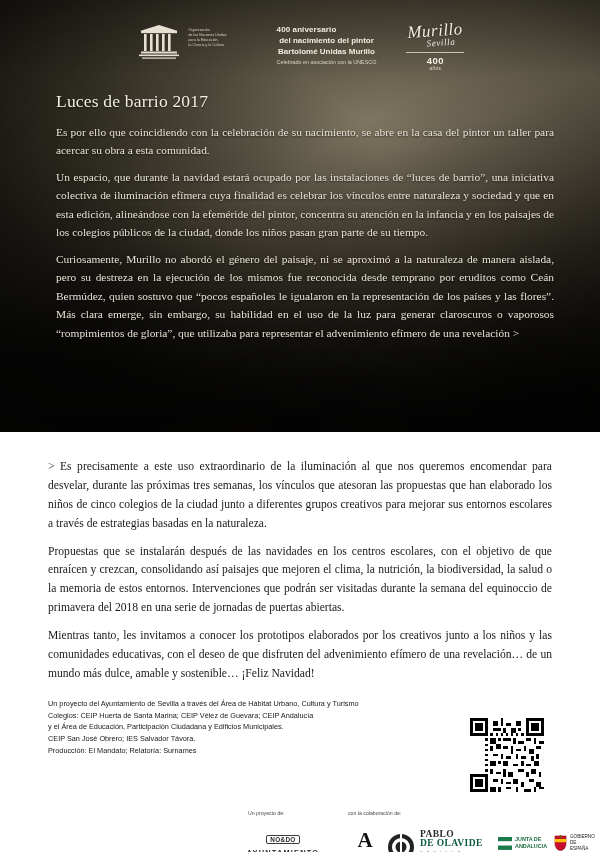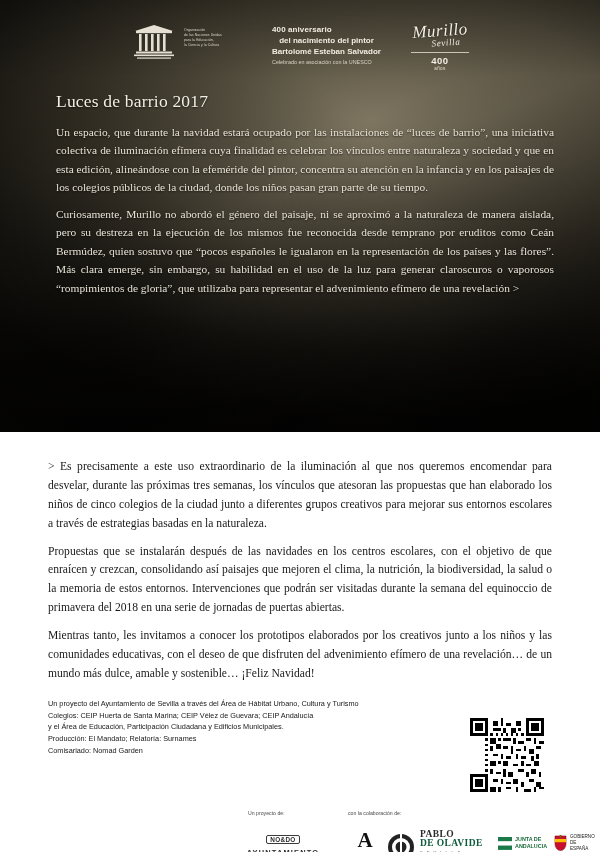--- a/index.html
+++ b/index.html
@@ -310,55 +310,56 @@
           <div>Organización</div>
           <div>de las Naciones Unidas</div>
           <div>para la Educación,</div>
           <div>la Ciencia y la Cultura</div>
         </div>
       </div>
 
       <div class="anniv">
         <div class="l1">400 aniversario</div>
         <div class="l2">del nacimiento del pintor</div>
-        <div class="l2">Bartolomé Esteban Salvador</div>
+        <div class="l2">Bartolomé Unidas Murillo</div>
         <div class="l3">Celebrado en asociación con la UNESCO</div>
       </div>
 
       <div class="murillo-logo">
         <div class="murillo-sig">Murillo</div>
         <div class="murillo-sub">Sevilla</div>
         <div class="murillo-rule"></div>
         <div class="murillo-400">400</div>
         <div class="murillo-anos">años</div>
       </div>
 
     </div>
 
     <div class="hero-body">
       <h1 class="hero-title">Luces de barrio 2017</h1>
+      <p>Es por ello que coincidiendo con la celebración de su nacimiento, se abre en la casa del pintor un taller para acercar su obra a esta comunidad.</p>
       <p>Un espacio, que durante la navidad estará ocupado por las instalaciones de “luces de barrio”, una iniciativa colectiva de iluminación efímera cuya finalidad es celebrar los vínculos entre naturaleza y sociedad y que en esta edición, alineándose con la efeméride del pintor, concentra su atención en la infancia y en los paisajes de los colegios públicos de la ciudad, donde los niños pasan gran parte de su tiempo.</p>
       <p class="tight">Curiosamente, Murillo no abordó el género del paisaje, ni se aproximó a la naturaleza de manera aislada, pero su destreza en la ejecución de los mismos fue reconocida desde temprano por eruditos como Ceán Bermúdez, quien sostuvo que “pocos españoles le igualaron en la representación de los países y las flores”. Más clara emerge, sin embargo, su habilidad en el uso de la luz para generar claroscuros o vaporosos “rompimientos de gloria”, que utilizaba para representar el advenimiento efímero de una revelación  &gt;</p>
     </div>
 
   </div>
 </div>
 
 <div class="lower">
   <p>&gt; Es precisamente a este uso extraordinario de la iluminación al que nos queremos encomendar para desvelar, durante las próximas tres semanas, los vínculos que atesoran las propuestas que han elaborado los niños de cinco colegios de la ciudad junto a diferentes grupos creativos para mejorar sus entornos escolares a través de estrategias basadas en la naturaleza.</p>
   <p>Propuestas que se instalarán después de las navidades en los centros escolares, con el objetivo de que enraícen y crezcan, consolidando así paisajes que mejoren el clima, la nutrición, la biodiversidad, la salud o la memoria de estos entornos. Intervenciones que podrán ser visitadas durante la semana del equinoccio de primavera del 2018 en una serie de jornadas de puertas abiertas.</p>
   <p>Mientras tanto, les invitamos a conocer los prototipos elaborados por los creativos junto a los niños y las comunidades educativas, con el deseo de que disfruten del advenimiento efímero de una revelación… de un mundo más dulce, amable y sostenible… ¡Feliz Navidad!</p>
 
   <div class="credits">
     <div class="credits-lines">
       <div>Un proyecto del Ayuntamiento de Sevilla a través del Área de Hábitat Urbano, Cultura y Turismo</div>
       <div>Colegios: CEIP Huerta de Santa Marina; CEIP Vélez de Guevara; CEIP Andalucía</div>
       <div>y el Área de Educación, Participación Ciudadana y Edificios Municipales.</div>
+      <div>CEIP San José Obrero; IES Salvador Távora.</div>
       <div>Producción: El Mandato; Relatoría: Surnames</div>
-      <div>Comisariado: Nomad Garden</div>
     </div>
 
     <div class="qr">
       <svg width="74" height="74" viewBox="0 0 29 29" shape-rendering="crispEdges">
         <rect width="29" height="29" fill="#fff"></rect>
         <g fill="#000">
 
           <rect x="0" y="0" width="7" height="1"></rect>
             <rect x="0" y="6" width="7" height="1"></rect>
           <rect x="0" y="0" width="1" height="7"></rect>

